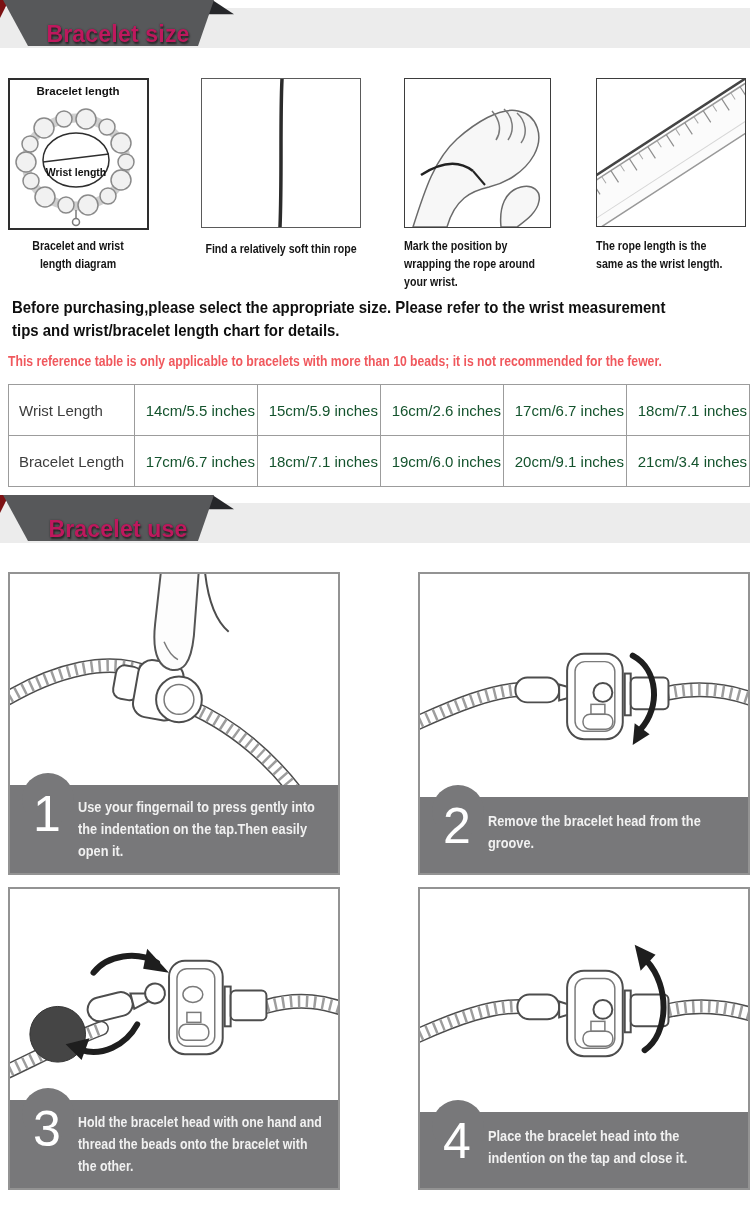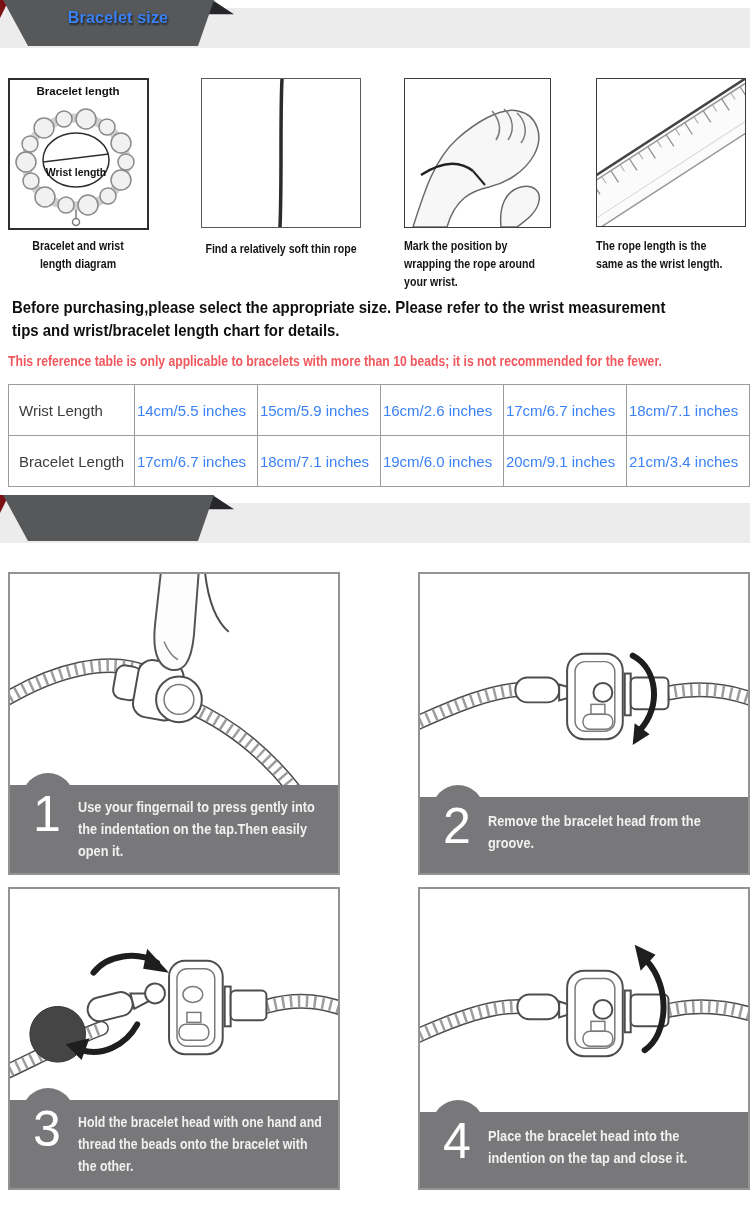--- a/index.html
+++ b/index.html
@@ -8,42 +8,42 @@
 
   
   .sec-banner{position:absolute;left:0;width:750px;height:50px;}
   .sec-banner .band{position:absolute;top:8px;left:0;width:750px;height:40px;background:#ececec;}
   .sec-banner .accent{position:absolute;top:0;left:0;width:9px;height:18px;background:#7c1113;
         clip-path:polygon(0 0,100% 0,0 100%);}
   .sec-banner .fold{position:absolute;top:0;left:198px;width:36px;height:15px;background:#26272a;
         clip-path:polygon(40% 0,100% 95%,0 95%);}
   .sec-banner .ribbon{position:absolute;top:0;left:0;width:236px;height:46px;background:#57585a;
         clip-path:polygon(3px 0,214px 0,198px 46px,28px 46px);}
-  .sec-banner .ribbon-label{position:absolute;top:9px;width:200px;text-align:center;left:18px;
-        font-size:16px;font-weight:bold;color:#3b82f6;letter-spacing:.2px;
+  .sec-banner .ribbon-label{position:absolute;top:21px;width:200px;text-align:center;left:18px;
+        font-size:23px;font-weight:bold;color:#be185d;letter-spacing:.2px;
         text-shadow:1px 2px 2px rgba(0,0,0,.55),0 0 2px rgba(0,0,0,.35);}
 
   
   .img-box{position:absolute;background:#fff;box-sizing:border-box;}
   .img-cap{position:absolute;font-weight:bold;font-size:12.5px;line-height:1.45;color:#151515;
         white-space:pre-line;}
   .capL{transform:scaleX(.85);transform-origin:left top;}
   .capC{transform:scaleX(.85);transform-origin:center top;text-align:center;}
 
   
   .intro{position:absolute;left:12px;top:296px;width:835px;font-size:17px;font-weight:bold;
         color:#0f0f0f;line-height:1.38;white-space:pre-line;
         transform:scaleX(.88);transform-origin:left top;}
   .note{position:absolute;left:8px;top:353px;width:860px;font-size:14px;font-weight:bold;
         color:#f0585d;white-space:nowrap;transform:scaleX(.87);transform-origin:left top;}
 
   
   .size-table{position:absolute;left:8px;top:384px;border-collapse:collapse;table-layout:fixed;}
-  .size-table td{border:1px solid #9c9c9c;height:50px;font-size:15px;color:#3b82f6;
-        text-align:left;padding:0 2px;}
+  .size-table td{border:1px solid #9c9c9c;height:50px;font-size:15px;color:#14532d;
+        text-align:right;padding:0 2px;}
   .size-table td.lbl{width:118px;text-align:left;padding-left:10px;color:#3d3d3d;}
   .size-table td.val{width:123px;}
 
   
   .panel{position:absolute;width:332px;height:303px;background:#fff;border:2px solid #939393;
         box-sizing:border-box;}
   .panel svg.illus{position:absolute;top:0;left:0;}
   .cap-bar{position:absolute;left:0;right:0;bottom:0;background:#78787a;}
   .cap-bar .bump{position:absolute;top:-12px;left:12px;width:52px;height:52px;border-radius:50%;
         background:#78787a;}
@@ -166,20 +166,21 @@
       <td class="val">21cm/3.4 inches</td>
     </tr>
   </tbody>
     </table>
 
   <div class="sec-banner" style="top:495px;">
     <div class="band"></div>
     <div class="accent"></div>
     <div class="fold"></div>
     <div class="ribbon"></div>
+    <div class="ribbon-label">Bracelet use</div>
   </div>
 
   <div class="panel" style="left:8px;top:572px;">
     <svg class="illus" width="328" height="215" viewBox="0 0 330 216">
       <path class="cord-o" d="M-8 128 C 45 96, 100 82, 140 100"></path>
       <path class="cord-f" d="M-8 128 C 45 96, 100 82, 140 100"></path>
       <path class="cord-r" d="M-8 128 C 45 96, 100 82, 140 100"></path>
       <path class="cord-o" d="M178 132 C 220 150, 258 180, 290 222"></path>
       <path class="cord-f" d="M178 132 C 220 150, 258 180, 290 222"></path>
       <path class="cord-r" d="M178 132 C 220 150, 258 180, 290 222"></path>

